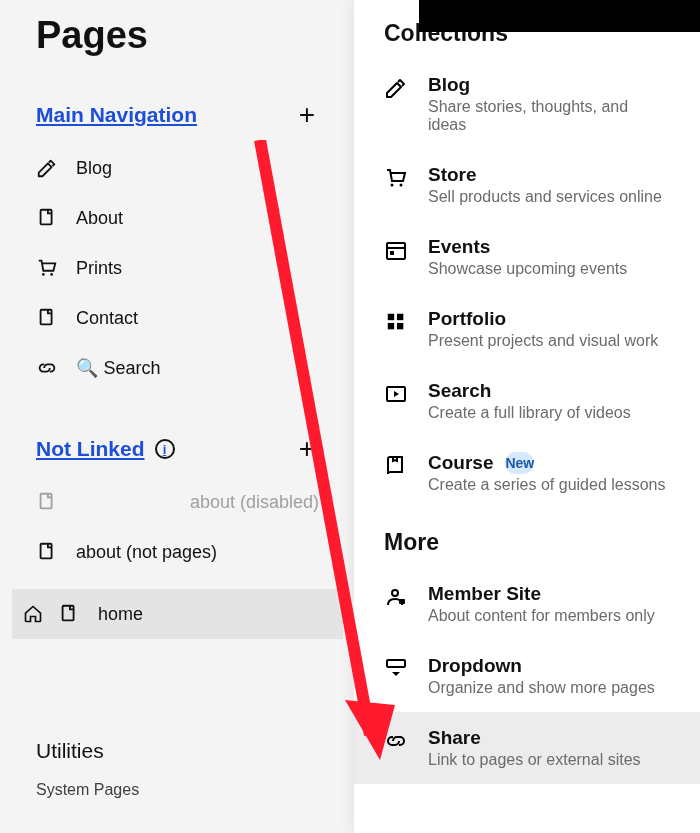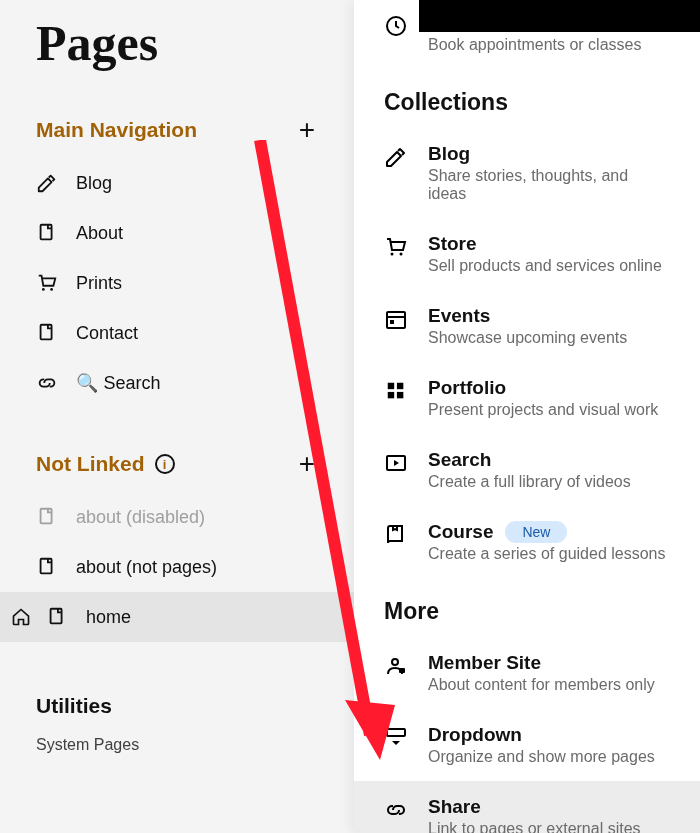--- a/index.html
+++ b/index.html
@@ -10,76 +10,77 @@
       background: #f4f4f4;
       position: relative;
       overflow: hidden;
     }
     .left-panel {
       width: 355px;
       padding: 0;
       background: #f4f4f4;
     }
     .page-title {
-      font-size: 50px;
+      font-size: 38px;
       font-weight: 700;
       color: #111;
       padding: 14px 0 36px 36px;
-      font-family: Liberation Serif, serif;
     }
     .section {
       padding: 0 36px;
     }
     .section-header {
       display: flex;
       align-items: center;
       justify-content: space-between;
       padding: 10px 0 16px 0;
     }
     .section-title {
       font-size: 21px;
       font-weight: 700;
-      color: #a16207;
+      color: #1d4ed8;
       display: flex;
       align-items: center;
       gap: 10px;
+      text-decoration: underline;
     }
     .add-btn {
       width: 24px; height: 24px;
       display: flex; align-items: center; justify-content: center;
       font-size: 28px;
       font-weight: 400;
       color: #111;
       cursor: pointer;
     }
     .nav-item {
       display: flex;
       align-items: center;
       gap: 18px;
       padding: 14px 0;
       font-size: 18px;
       color: #111;
       cursor: pointer;
     }
-    .nav-item.disabled { color: #a0a0a0; }
+    .nav-item.disabled { color: #a0a0a0; justify-content: space-between; }
     .nav-item .icon { width: 22px; height: 22px; display:flex; align-items:center; justify-content:center; }
     .nav-row-selected {
       background: #e4e4e4;
-      margin: 0;
+      margin: 12px;
       padding-left: 10px;
       padding-right: 36px;
     }
     .home-icon { margin-right: -4px; }
     .not-linked-gap { height: 34px; }
     .utilities-gap { height: 52px; }
     .utilities-title {
       font-size: 21px;
-      font-weight: 700;
+      font-weight: 400;
       color: #111;
       padding: 0 0 18px 0;
+      margin-top: 36px;
     }
     .sys-pages {
       font-size: 16px;
       color: #404040;
       padding-bottom: 10px;
     }
     .info-icon {
       width: 20px; height: 20px;
       border: 2px solid #111;
       border-radius: 50%;
@@ -142,23 +143,23 @@
     }
     .menu-item .m-desc {
       font-size: 16px;
       color: #6b6b6b;
       margin-top: 2px;
     }
     .new-badge {
       background: #d6e8fb;
       color: #1a5aa8;
       font-size: 14px;
-      padding: 3px 17px;
+      padding: 3px 0;
       border-radius: 14px;
-      font-weight: 400;
+      font-weight: 700;
     }
     .first-item {
       padding-top: 12px;
     }
     .first-item .m-title {
       text-decoration: line-through;
       color: #111;
       position: relative;
       top: -12px;
     }
@@ -329,33 +330,20 @@
 
   <div class="section">
     <div class="utilities-title">Utilities</div>
     <div class="sys-pages">System Pages</div>
   </div>
 </div>
 
 <div class="right-panel">
   <div class="right-inner">
 
-    <div class="menu-item first-item">
-      <span class="m-icon">
-          <svg width="24" height="24" viewBox="0 0 24 24">
-            <use href="#i-clock"></use>
-          </svg>
-        </span>
-      <div class="m-text">
-        <div class="m-title">
-            <span>Scheduling</span>
-          </div>
-        <div class="m-desc">Book appointments or classes</div>
-      </div>
-    </div>
 
     <div class="menu-group-title">Collections</div>
 
     <div class="menu-item">
       <span class="m-icon">
           <svg width="24" height="24" viewBox="0 0 24 24">
             <use href="#i-pen"></use>
           </svg>
         </span>
       <div class="m-text">

